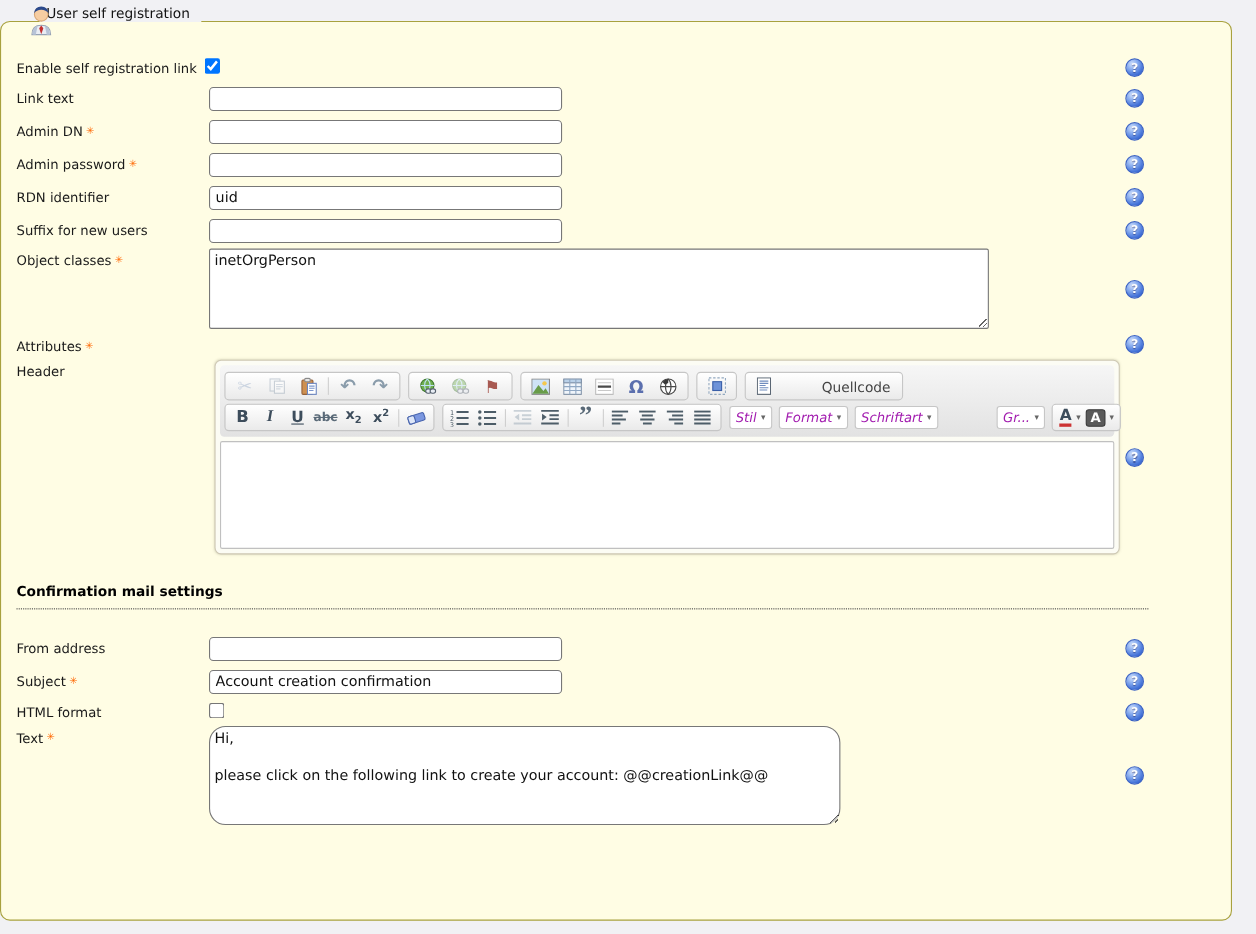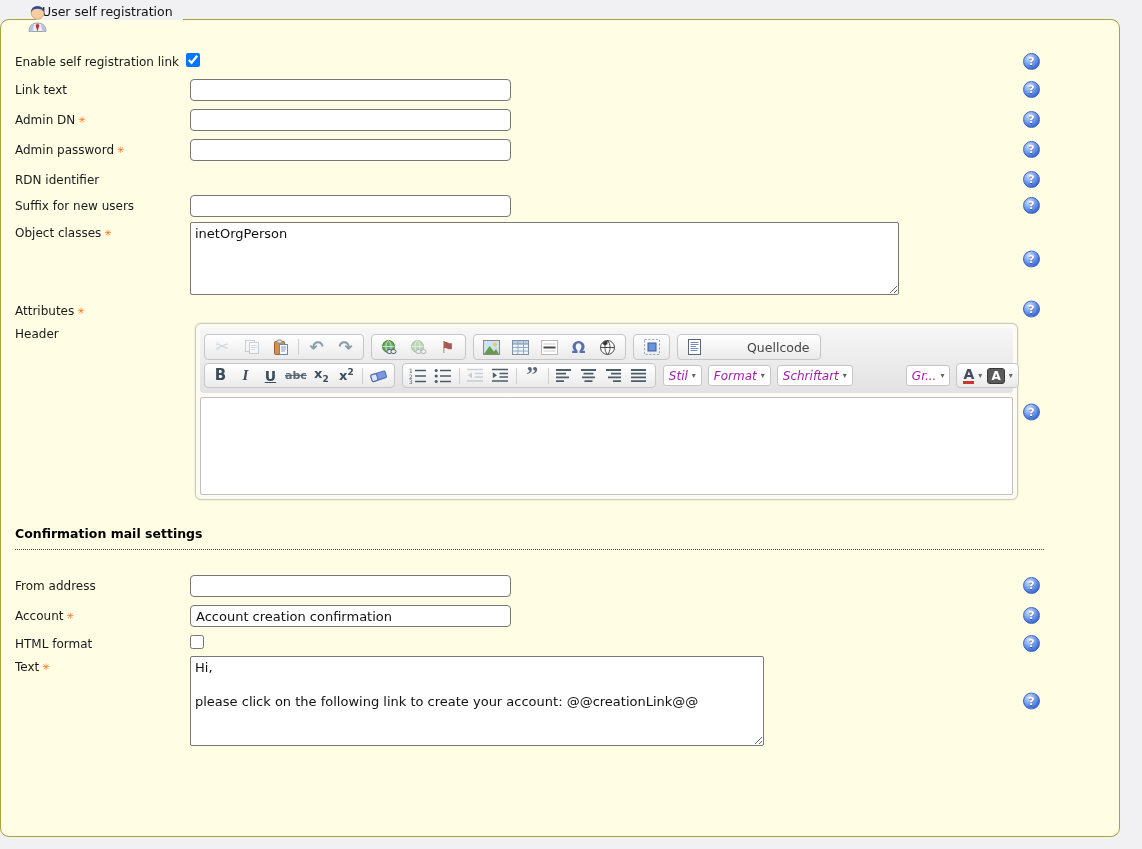--- a/index.html
+++ b/index.html
@@ -20,21 +20,21 @@
   .row.tight{margin-bottom:5px;}
   .lbl{width:175px;flex:0 0 auto;font-size:12px;color:#1a1a1a;padding-top:4px;line-height:14px;white-space:nowrap;}
   .lbl.auto{width:auto;margin-right:7px;}
   .req{color:#ff6600;font-size:9px;vertical-align:top;margin-left:3px;}
   input.txt{width:321px;height:22px;box-sizing:border-box;border:1px solid #777;border-radius:4px;
             background:#fff;font-family:"DejaVu Sans","Liberation Sans",sans-serif;font-size:13px;padding:1px 5px;color:#111;outline:none;}
   textarea.ta{box-sizing:border-box;border:1px solid #777;border-radius:2px;background:#fff;
               font-family:"DejaVu Sans","Liberation Sans",sans-serif;font-size:13px;padding:2px 4px;color:#111;outline:none;line-height:17px;}
   .ta.oc{width:709px;height:73px;}
   .ta.attr{width:709px;height:106px;}
-  .ta.mailtext{width:574px;height:90px;}
+  .ta.mailtext{width:574px;height:90px;border-radius:15px;}
   input.cb{width:14px;height:14px;margin:2px 0 0 0;}
 
   .help{position:absolute;right:79px;top:2px;width:17px;height:17px;border-radius:50%;
         background:radial-gradient(circle at 35% 28%, #d4e2fb 0%, #86abef 35%, #4372d8 70%, #2c57c0 100%);
         border:1px solid #3b62c4;box-sizing:border-box;color:#fff;font-weight:bold;font-size:11px;
         display:flex;align-items:center;justify-content:center;text-shadow:0 1px 1px rgba(0,0,60,.45);cursor:pointer;}
   .row.vcenter .help{top:50%;transform:translateY(-50%);}
 
   .section-title{width:1029px;margin:26px 0 25px 0;font-size:12.5px;font-weight:bold;color:#000;
                  border-bottom:1px dotted #444;padding-bottom:8px;}
@@ -104,20 +104,21 @@
       </div>
 
       <div class="row">
         <div class="lbl"><span>Admin password</span><span class="req">✳</span></div>
         <input type="text" class="txt" style="">
         <span class="help">?</span>
       </div>
 
       <div class="row">
         <div class="lbl">RDN identifier</div>
+        <input type="text" class="txt" value="uid" style="">
         <span class="help">?</span>
       </div>
 
       <div class="row tight">
         <div class="lbl">Suffix for new users</div>
         <input type="text" class="txt" value="" style="">
         <span class="help">?</span>
       </div>
 
       <div class="row tight vcenter">
@@ -422,21 +423,21 @@
 
       <div class="section-title">Confirmation mail settings</div>
 
       <div class="row">
         <div class="lbl">From address</div>
         <input type="text" class="txt" value="" style="">
         <span class="help">?</span>
       </div>
 
       <div class="row" style="margin-bottom:6px;">
-        <div class="lbl"><span>Account</span><span class="req">✳</span></div>
+        <div class="lbl"><span>Subject</span><span class="req">✳</span></div>
         <input type="text" class="txt" value="Account creation confirmation" style="">
         <span class="help">?</span>
       </div>
 
       <div class="row tight">
         <div class="lbl">HTML format</div>
         <input type="checkbox" class="cb" style="">
         <span class="help">?</span>
       </div>
 

